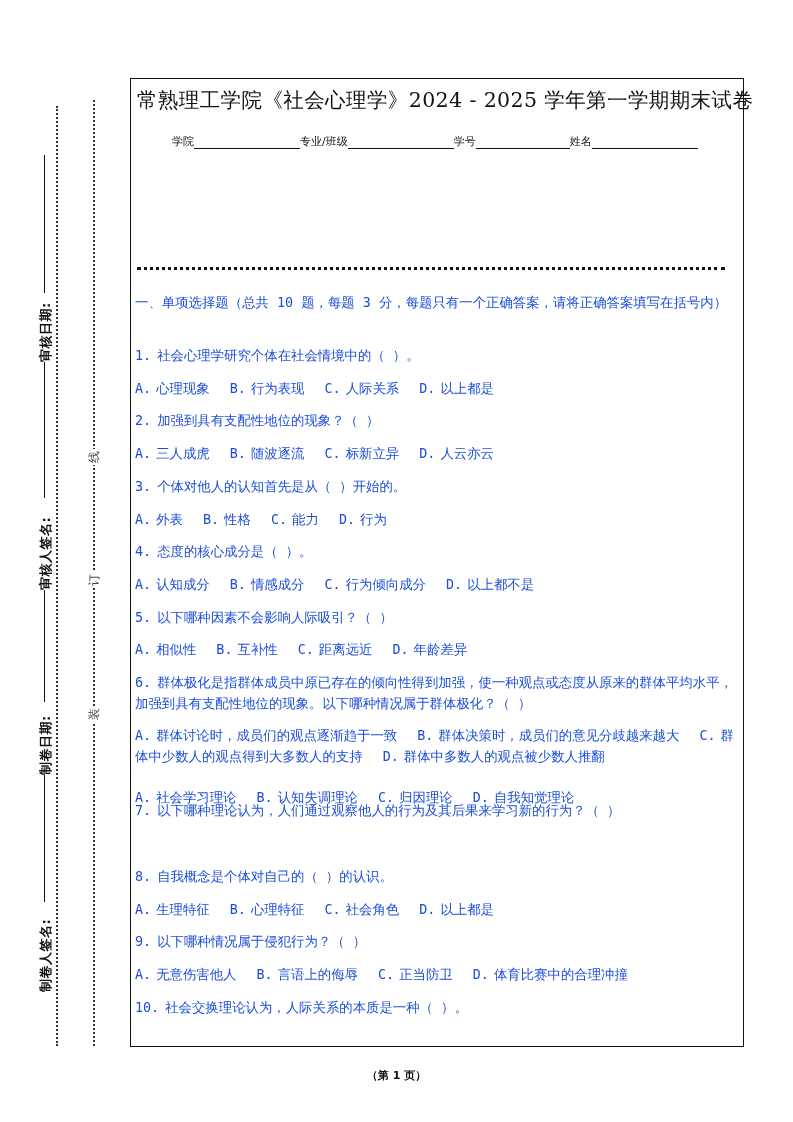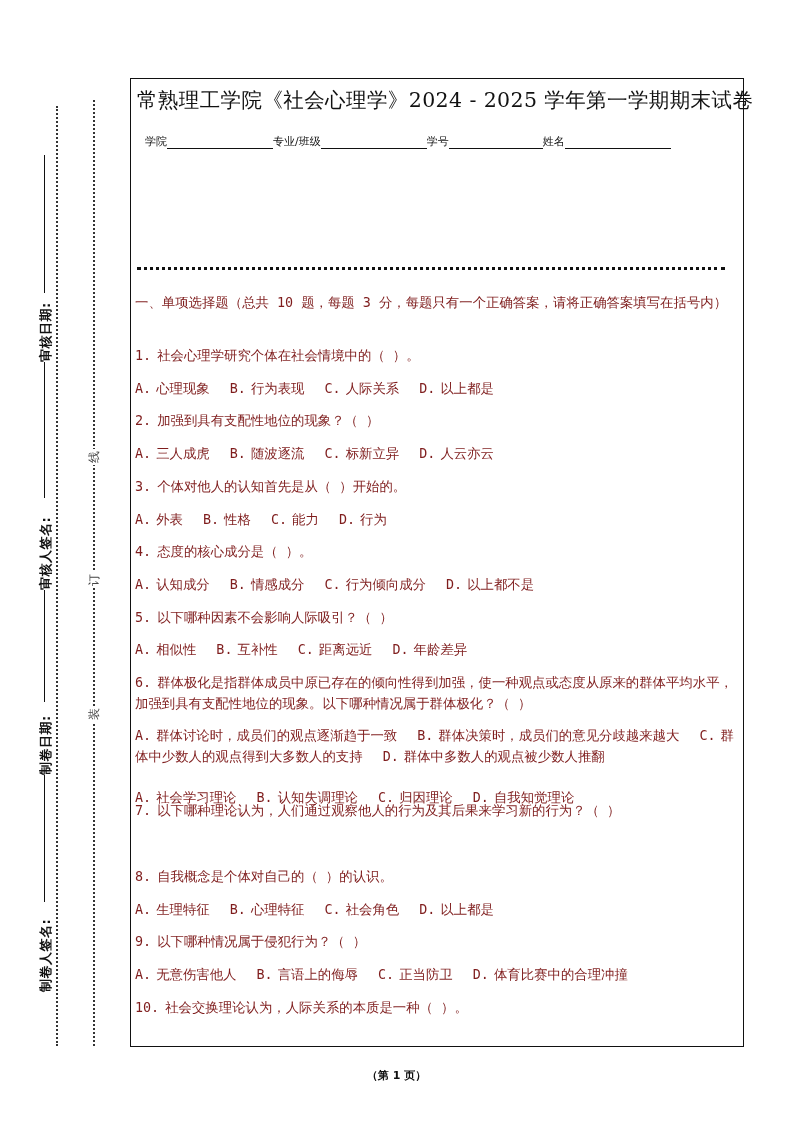--- a/index.html
+++ b/index.html
@@ -76,21 +76,21 @@
       width: 606px;
       font-size: 20.5px;
       letter-spacing: 0.4px;
       white-space: nowrap;
       font-family: "DejaVu Serif", serif;
     }
 
     .info-row {
       position: absolute;
       top: 131px;
-      left: 145px;
+      left: 172px;
       height: 18px;
       font-size: 11px;
       display: flex;
       align-items: flex-end;
       font-family: "DejaVu Sans", sans-serif;
     }
     .info-row .lbl { white-space: nowrap; }
     .info-row .blank {
       display: inline-block;
       border-bottom: 1px solid #111111;
@@ -128,21 +128,21 @@
     }
 
     
     .body-text {
       position: absolute;
       left: 135px;
       width: 604px;
       font-family: "DejaVu Sans Mono", "Liberation Mono", monospace;
       font-size: 13.4px;
       line-height: 21px;
-      color: #7f1d1d;
+      color: #1d4ed8;
     }
     .body-text .num { margin-right: 6px; }
     .body-text .opt-letter { margin-right: 5px; }
     .body-text .opt { margin-right: 12px; }
 
     .page-footer {
       position: absolute;
       top: 1068px;
       left: 0;
       width: 793px;

